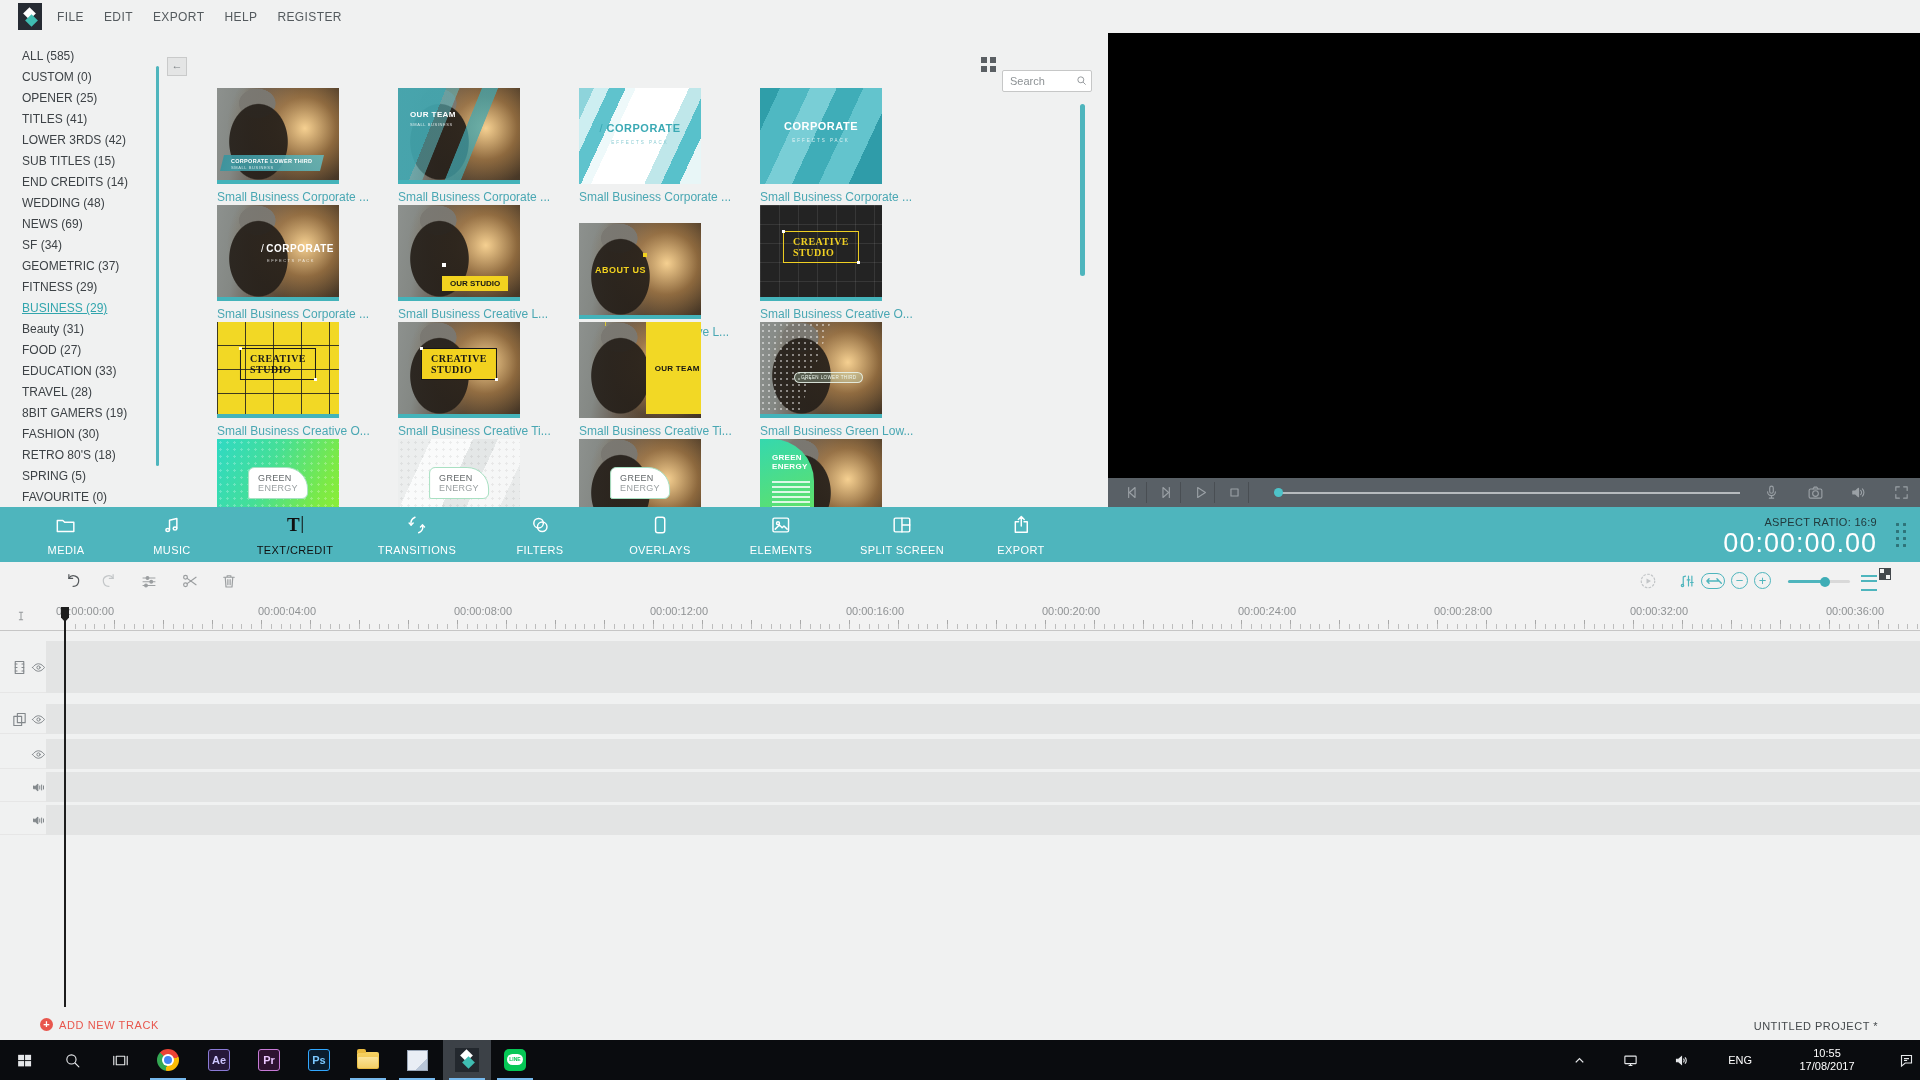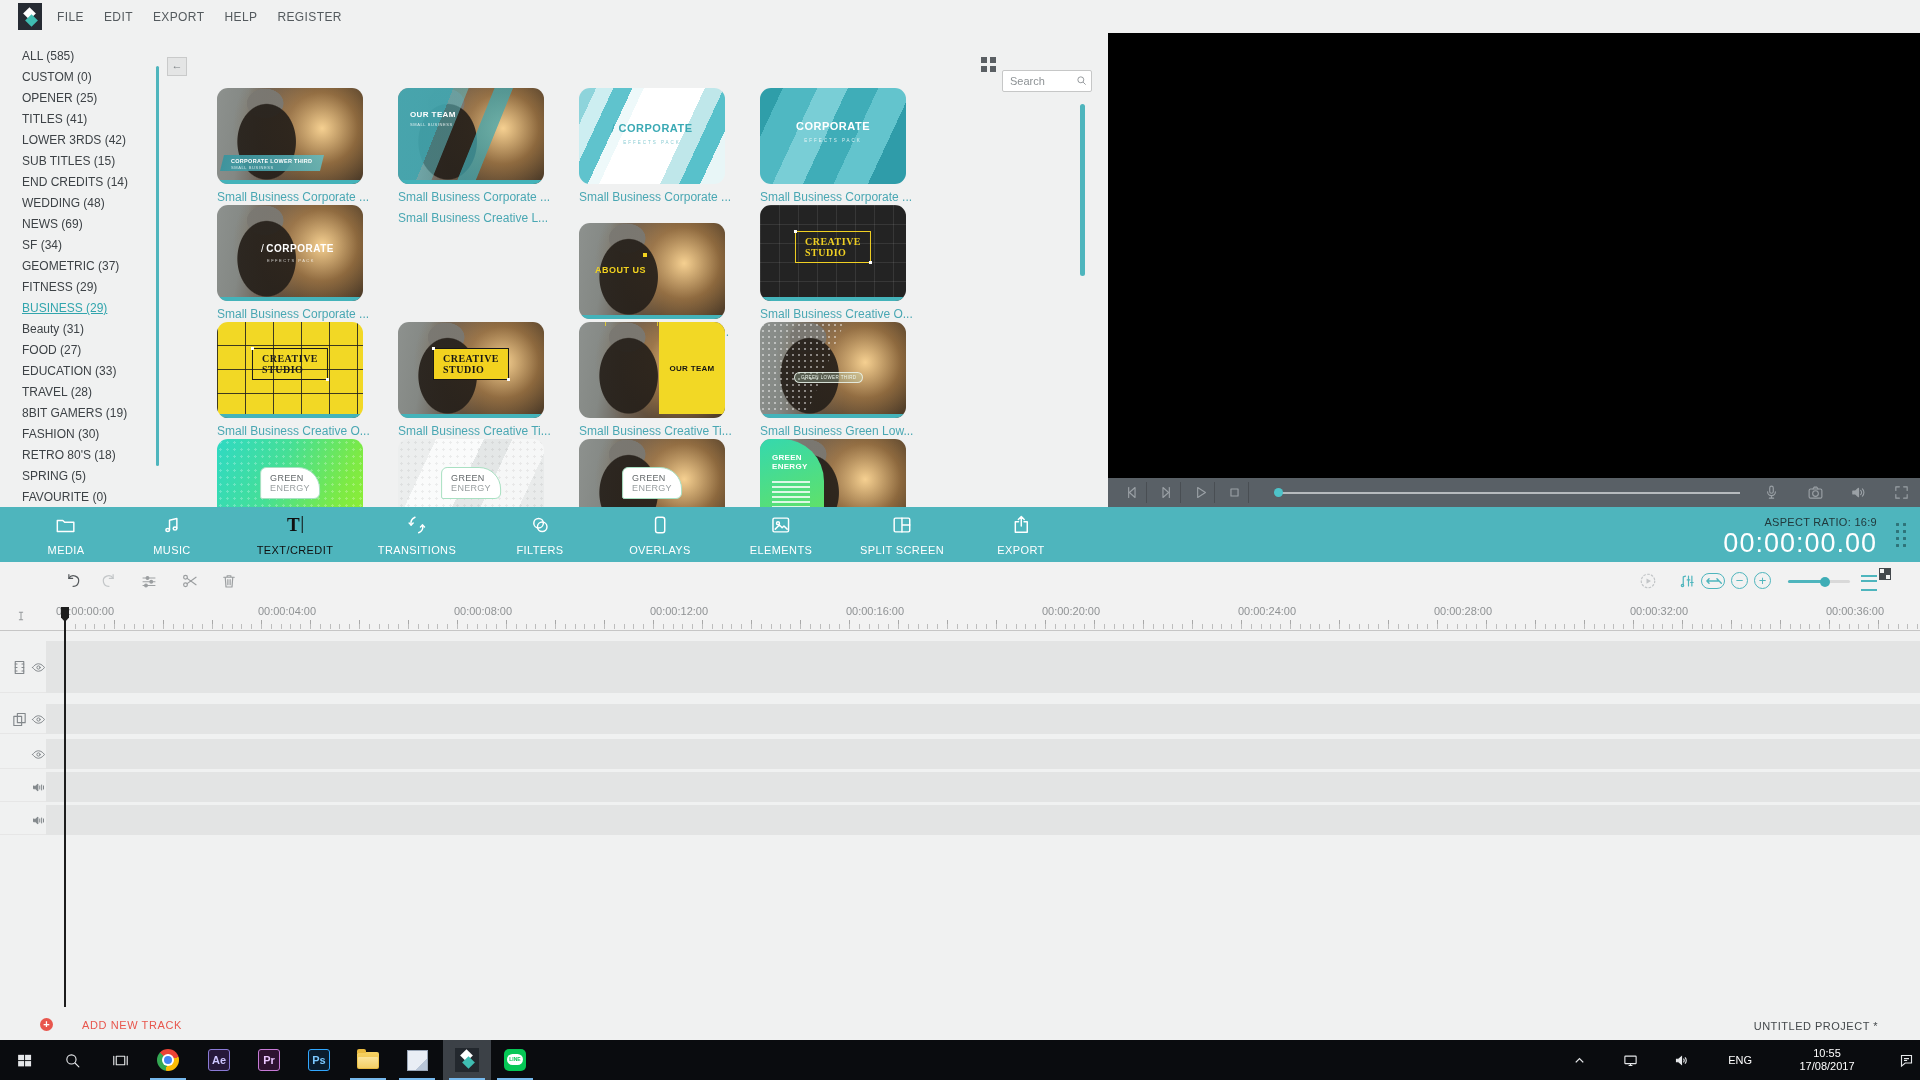--- a/index.html
+++ b/index.html
@@ -36,21 +36,21 @@
   .lib-grid-icon i:nth-child(3){left:0;bottom:0}.lib-grid-icon i:nth-child(4){right:0;bottom:0}
   .searchbox{position:absolute;left:1002px;top:54px;width:88px;height:20px;background:#fff;border:1px solid #c6c7c7;border-radius:2px;margin-top:16px;}
   .searchbox input{position:absolute;left:5px;top:1px;width:64px;height:16px;border:none;outline:none;font-size:11px;color:#444;
                    font-family:"Liberation Sans",sans-serif;background:transparent;}
   .searchbox input::placeholder{color:#8d9295;}
   .search-mag{position:absolute;right:4px;top:4px;width:11px;height:11px;color:#8d9295;}
   .lib-scroll{position:absolute;left:1080px;top:104px;width:5px;height:172px;background:#4eb5bd;border-radius:3px;}
 
   
   .thumb{position:absolute;width:146px;}
-  .art{position:relative;width:146px;height:96px;overflow:hidden;border-radius:11px;}
+  .art{position:relative;width:122px;height:96px;overflow:hidden;}
   .tlabel{margin-top:6px;font-size:12px;color:#49a7b3;white-space:nowrap;}
   .bar:after{content:'';position:absolute;left:0;right:0;bottom:0;height:4px;background:#44b3ba;}
   .ph{background:
      radial-gradient(ellipse 48px 62px at 34% 56%, rgba(38,32,26,.93) 60%, rgba(38,32,26,0) 62%),
      radial-gradient(ellipse 30px 24px at 33% 16%, rgba(122,120,114,.95) 60%, rgba(122,120,114,0) 62%),
      radial-gradient(circle at 72% 42%, rgba(255,216,150,.95), rgba(208,148,78,.55) 30%, rgba(122,82,42,.28) 55%, rgba(0,0,0,0) 75%),
      linear-gradient(100deg,#8d918e 0%,#848884 20%,#6b6258 38%,#4a4136 60%,#352e25 100%);}
   .t1,.t2{position:absolute;white-space:pre-line;}
 
   .photo-banner .banner{position:absolute;left:5px;bottom:13px;width:100px;height:16px;
@@ -178,21 +178,21 @@
   .thead{position:absolute;left:0;width:46px;background:#f0f1f1;border-bottom:1px solid #e6e6e6;box-sizing:border-box;}
   .ticon1{position:absolute;left:11px;width:17px;height:17px;color:#83888c;}
   .ticon2{position:absolute;left:31px;width:15px;height:15px;color:#83888c;}
   .playhead-line{position:absolute;left:64px;top:607px;width:2px;height:400px;background:#1d1d1d;}
   .playhead-head{position:absolute;left:61px;top:607px;width:8px;height:15px;background:#1d1d1d;clip-path:polygon(0 0,100% 0,100% 70%,50% 100%,0 70%);}
 
   
   .statusbar{position:absolute;left:0;top:1012px;width:1920px;height:28px;}
   .addtrack{position:absolute;left:40px;top:6px;display:flex;align-items:center;gap:6px;cursor:pointer;}
   .add-circ{width:13px;height:13px;border-radius:50%;background:#e8564d;color:#fff;font-size:11px;line-height:12px;text-align:center;font-weight:bold;}
-  .addtrack span.lbl{font-size:11px;color:#e8564d;letter-spacing:.6px;margin-left:23px;}
+  .addtrack span.lbl{font-size:11px;color:#e8564d;letter-spacing:.6px;}
   .projname{position:absolute;right:42px;top:8px;font-size:11px;color:#43484b;letter-spacing:.5px;}
 
   
   .taskbar{position:absolute;left:0;top:1040px;width:1920px;height:40px;background:#0a0c0f;}
   .tb-btn{position:absolute;top:0;width:48px;height:40px;display:flex;align-items:center;justify-content:center;}
   .tb-btn.active{background:#3c4147;}
   .tb-btn .under{position:absolute;left:6px;right:6px;bottom:0;height:2px;background:#76b9ed;}
   .sysic{width:17px;height:17px;color:#e6e8ea;}
   .chrome{width:22px;height:22px;border-radius:50%;background:conic-gradient(from -45deg,#ea4335 0 33%,#fbbc05 33% 66%,#34a853 66%);position:relative;}
   .chrome:before{content:'';position:absolute;left:5px;top:5px;width:12px;height:12px;border-radius:50%;background:#fff;}
@@ -309,20 +309,23 @@
         <div class="tlabel">Small Business Corporate ...</div>
       </div>
       <div class="thumb" style="left: 217px; top: 205px;">
         <div class="art photo-title ph bar">
           <span class="t1">CORPORATE</span>
           <span class="t2">EFFECTS PACK</span>
         </div>
         <div class="tlabel">Small Business Corporate ...</div>
       </div>
       <div class="thumb" style="left: 398px; top: 205px;">
+        <div class="art photo-tag ph bar">
+          <span class="t1">OUR STUDIO</span>
+        </div>
         <div class="tlabel">Small Business Creative L...</div>
       </div>
       <div class="thumb" style="left: 579px; top: 205px; margin-top: 18px;">
         <div class="art photo-yellow-text ph bar">
           <span class="t1">ABOUT US</span>
         </div>
         <div class="tlabel">Small Business Creative L...</div>
       </div>
       <div class="thumb" style="left: 760px; top: 205px;">
         <div class="art dark-grid bar">

